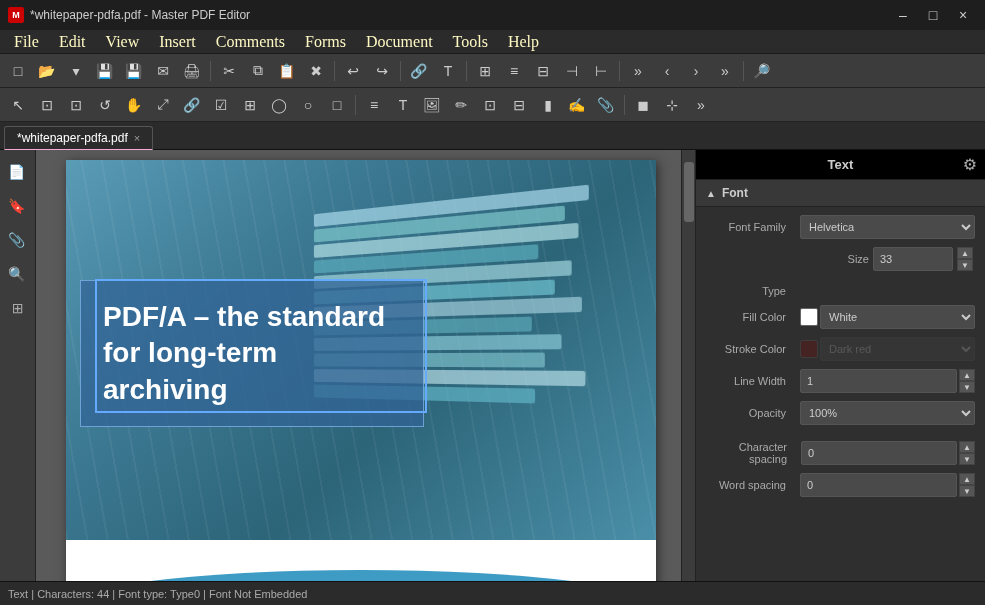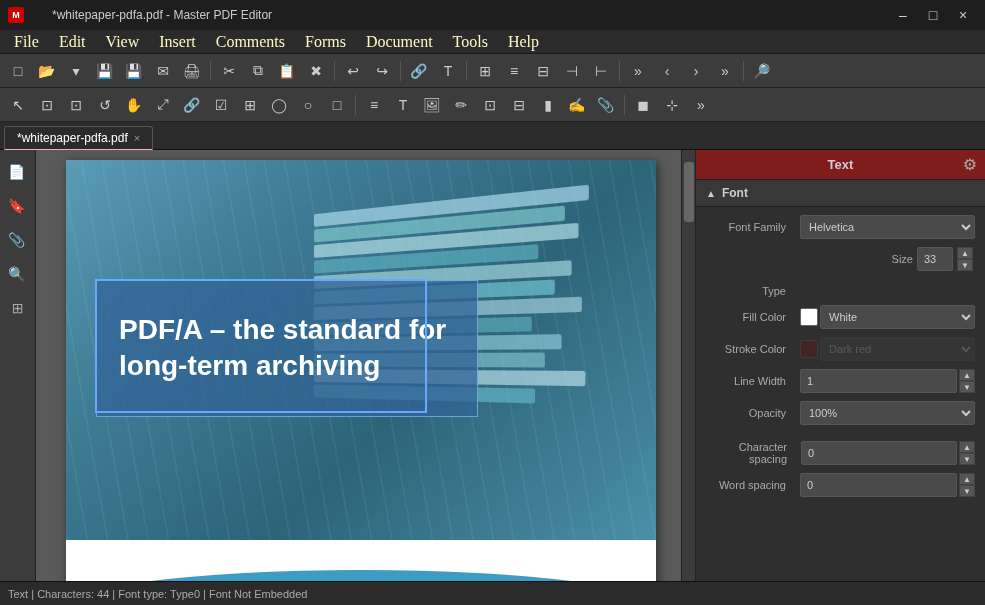--- a/index.html
+++ b/index.html
@@ -9,21 +9,21 @@
     #titlebar {
       background: #1e1e1e;
       height: 30px;
       display: flex;
       align-items: center;
       padding: 0 8px;
       justify-content: space-between;
     }
     #titlebar-left { display: flex; align-items: center; gap: 6px; }
     #titlebar-left .app-icon { width: 16px; height: 16px; background: #c00; border-radius: 2px; display: flex; align-items: center; justify-content: center; font-size: 9px; color: white; font-weight: bold; }
-    #titlebar-title { color: #ccc; font-size: 12px; margin-left: 22px; }
+    #titlebar-title { color: #ccc; font-size: 12px; }
     #titlebar-controls { display: flex; gap: 2px; }
     #titlebar-controls button { background: none; border: none; color: #ccc; cursor: pointer; width: 28px; height: 20px; font-size: 14px; display: flex; align-items: center; justify-content: center; }
 
     
     #menubar {
       background: #2b2b2b;
       height: 24px;
       display: flex;
       align-items: center;
       padding: 0 4px;
@@ -176,26 +176,26 @@
     }
     .file-row {
       height: 14px;
       margin-bottom: 3px;
       border-radius: 2px;
       opacity: 0.7;
     }
 
     .text-overlay {
       position: absolute;
-      left: 30px;
+      left: 14px;
       top: 120px;
       background: rgba(50, 100, 150, 0.75);
       border: 1.5px solid rgba(150, 200, 255, 0.6);
-      padding: 31px 22px;
-      width: 382px;
+      padding: 18px 22px;
+      width: 344px;
     }
     .text-overlay h1 {
       color: white;
       font-size: 28px;
       font-weight: bold;
       line-height: 1.3;
       font-family: Arial, sans-serif;
     }
     .text-selection-indicator {
       position: absolute;
@@ -226,21 +226,21 @@
 
     
     #right-panel {
       width: 290px;
       background: #2f2f2f;
       border-left: 1px solid #222;
       display: flex;
       flex-direction: column;
     }
     #panel-header {
-      background: #7f1d1d;
+      background: #000000;
       height: 30px;
       display: flex;
       align-items: center;
       justify-content: center;
       border-bottom: 1px solid #222;
       position: relative;
     }
     #panel-header-title { color: #ccc; font-size: 13px; font-weight: bold; }
     #panel-settings-btn {
       position: absolute;
@@ -516,21 +516,21 @@
           <span class="prop-label">Font Family</span>
           <div class="prop-control">
             <select class="prop-select">
               <option>Helvetica</option>
             </select>
           </div>
         </div>
 
         <div class="prop-row-centered">
           <span class="prop-label">Size</span>
-          <input class="prop-input" style="width: 36px; flex: 0 0 auto;" type="text" value="33">
+          <input class="prop-input" style="width: 80px; flex: 0 0 auto;" type="text" value="33">
           <div class="spin-group">
             <button class="spin-btn">▲</button>
             <button class="spin-btn">▼</button>
           </div>
         </div>
 
         <div class="divider-row"></div>
 
         <div class="prop-row">
           <span class="prop-label">Type</span>

